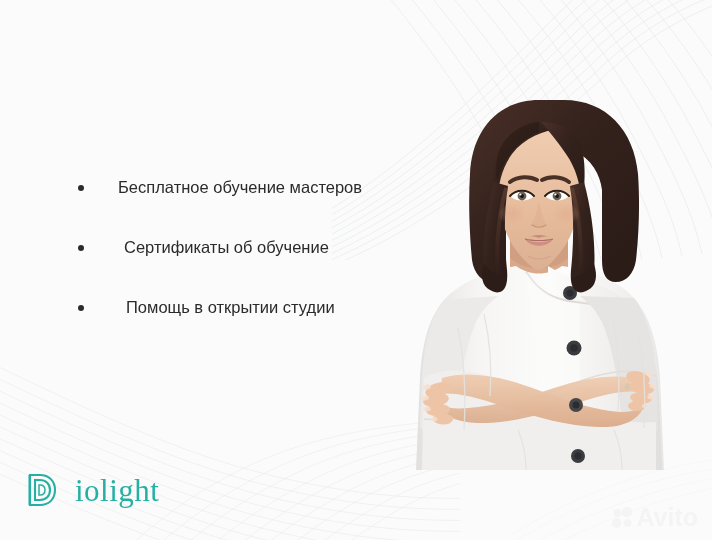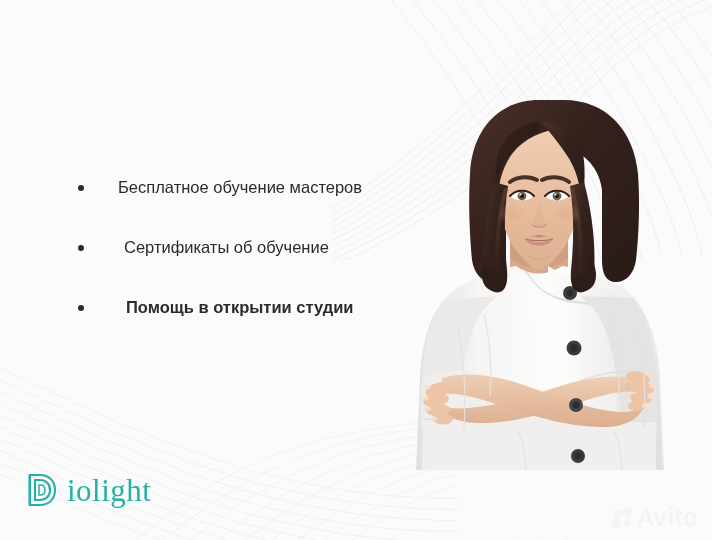--- a/index.html
+++ b/index.html
@@ -17,42 +17,42 @@
   .wave-br{bottom:-10px;right:-20px;width:220px;height:160px;opacity:.5;}
 
   
   #bullets{
     position:absolute;left:78px;top:176px;width:360px;
   }
   .bullet-row{
     display:flex;align-items:flex-start;
     margin-bottom:38px;
   }
-  .bullet-row:last-child{margin-bottom:12px;font-weight:bold;}
+  .bullet-row:last-child{margin-bottom:12px;}
   .bullet-dot{
     width:6px;height:6px;border-radius:50%;
     background:#2b2b2b;flex:0 0 auto;margin-top:9px;
   }
   .bullet-text{
     color:#2b2b2b;font-size:16.5px;line-height:22px;
     white-space:nowrap;
   }
   .gap-a{width:34px;flex:0 0 auto;}
   .gap-b{width:40px;flex:0 0 auto;}
   .gap-c{width:42px;flex:0 0 auto;}
 
   
   #photo{
     position:absolute;left:398px;top:78px;width:282px;height:400px;
   }
 
   
   #logo{
     position:absolute;left:26px;bottom:32px;
-    display:flex;align-items:center;
+    display:flex;align-items:center;gap:8px;
   }
   #logo-mark{width:34px;height:36px;flex:0 0 auto;}
   #logo-word{
     font-family:"Liberation Serif",serif;
     font-size:31px;color:#26b0a4;letter-spacing:.5px;
     margin-left:7px;line-height:1;
   }
 
   
   #avito{

